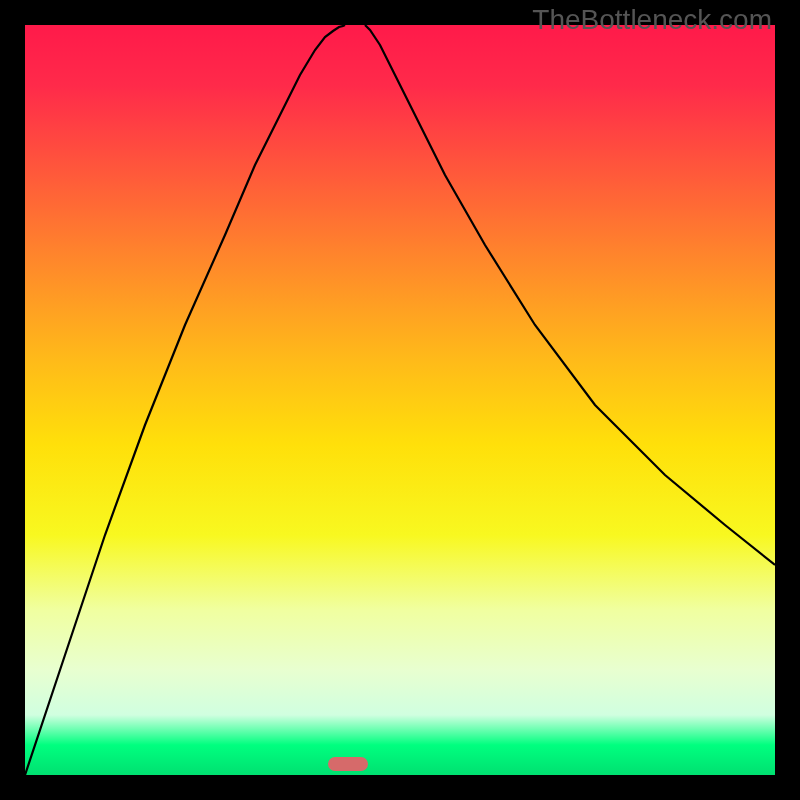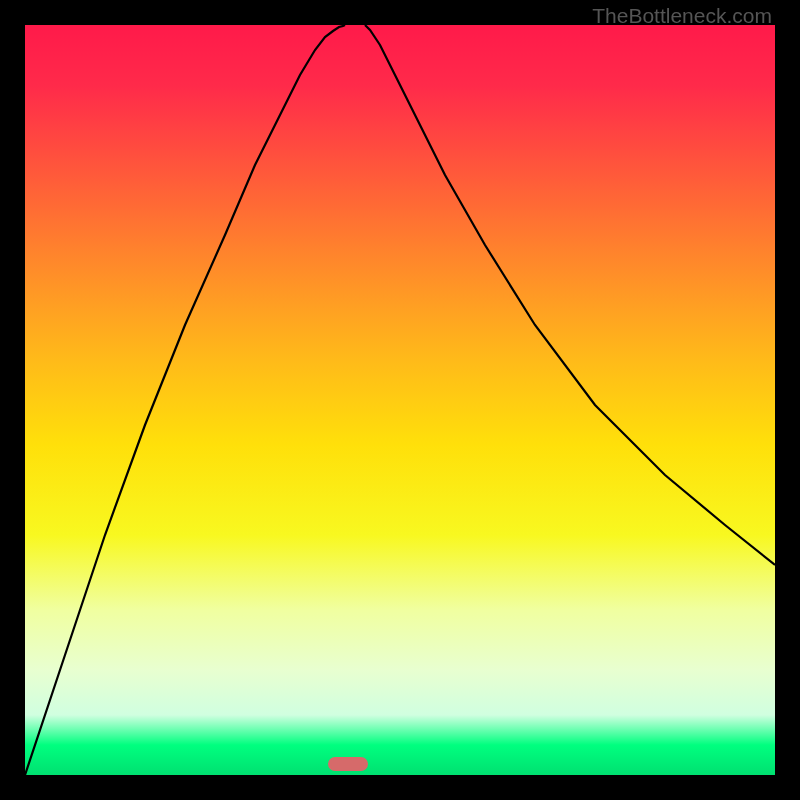--- a/index.html
+++ b/index.html
@@ -43,21 +43,21 @@
       #d0ffe0 92%,
       #00ff7f 96%,
       #00e070 100%
     );
   }
   .watermark {
     position: absolute;
     top: 4px;
     right: 28px;
     color: #555;
-    font-size: 21px;
+    font-size: 28px;
     font-weight: 500;
     z-index: 10;
   }
   svg.curves {
     position: absolute;
     left: 0;
     top: 0;
     width: 100%;
     height: 100%;
   }

